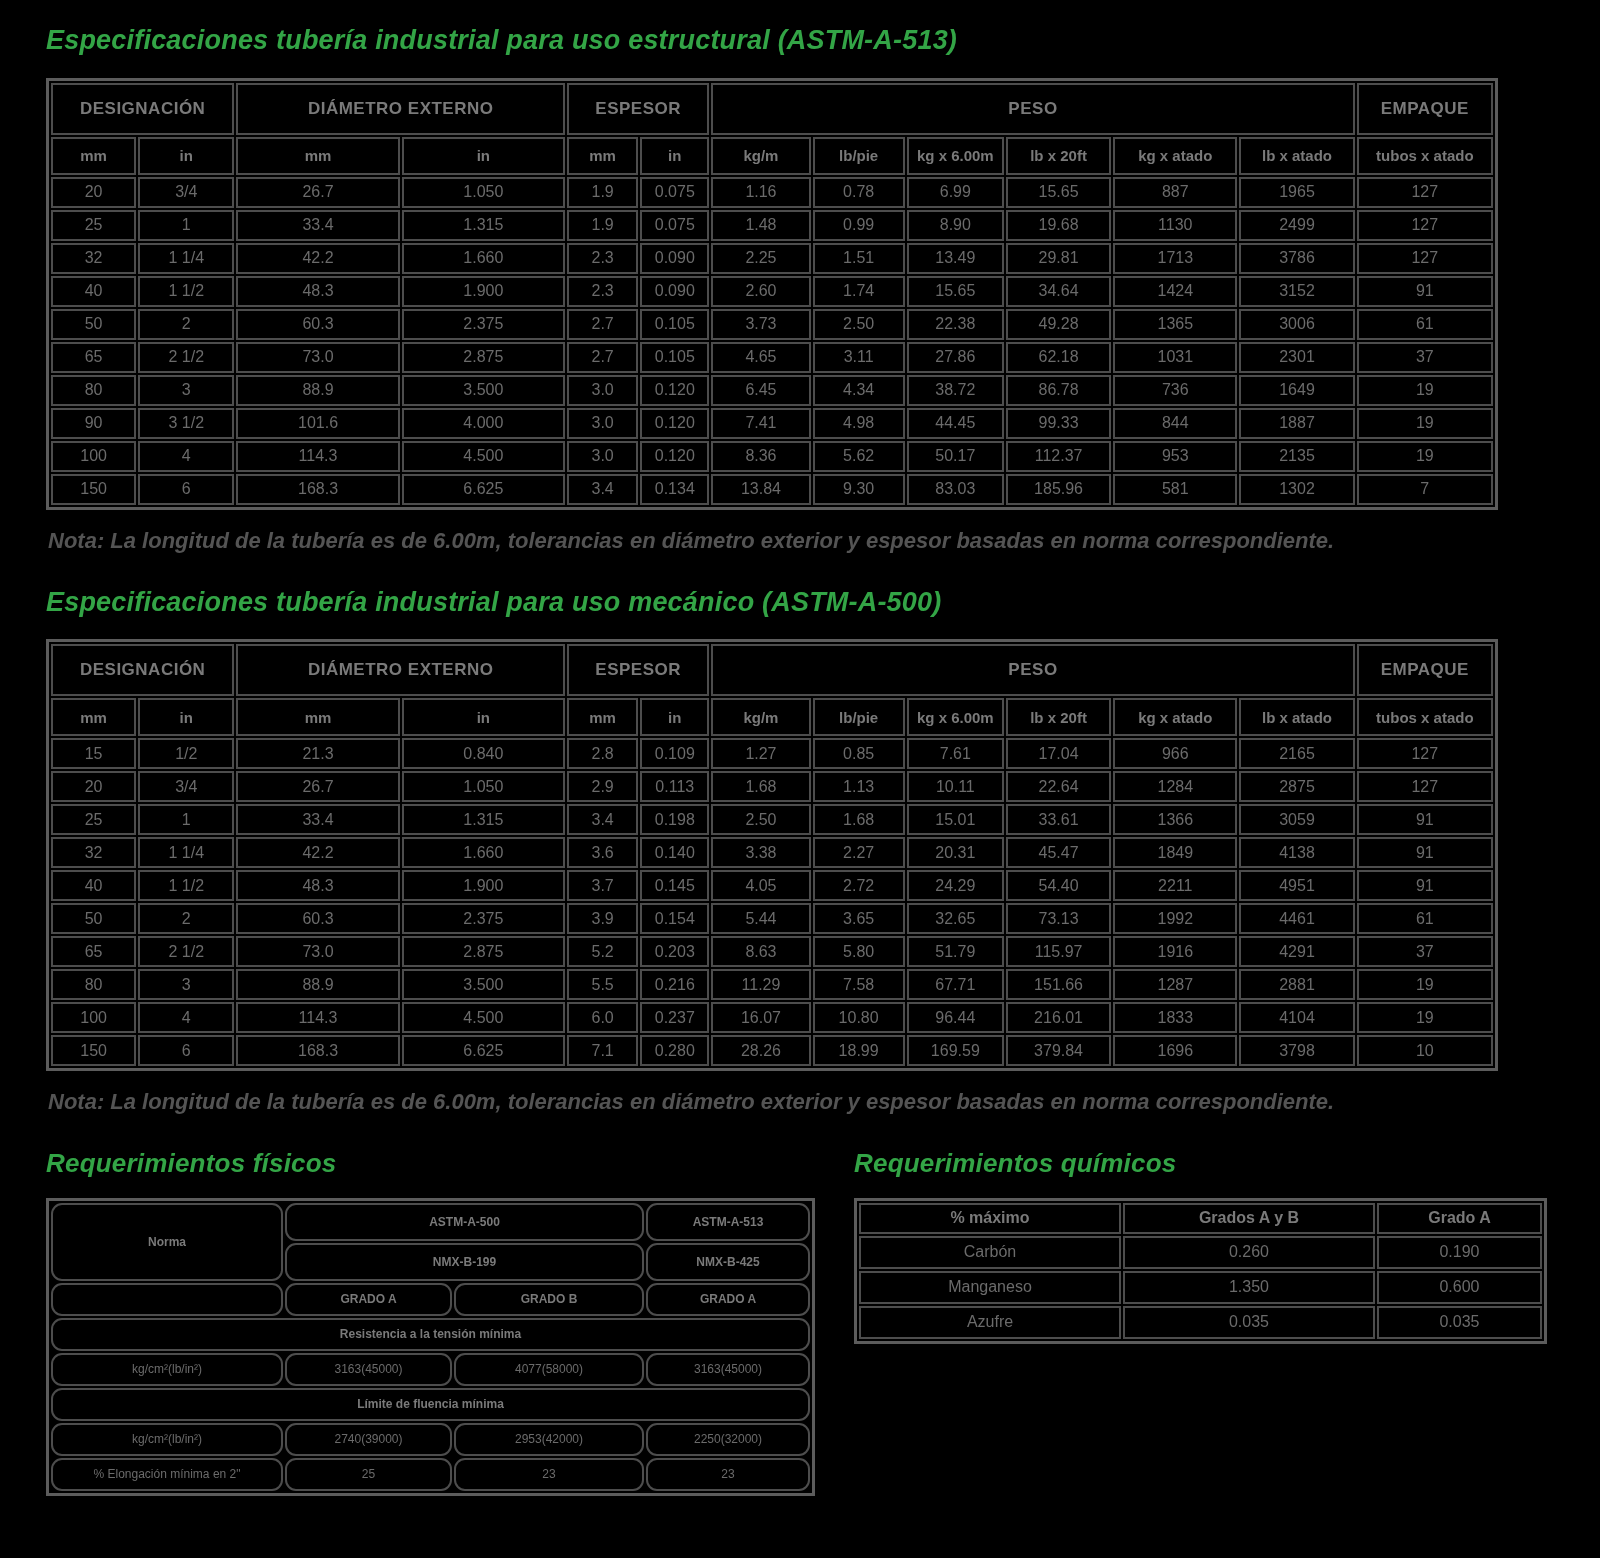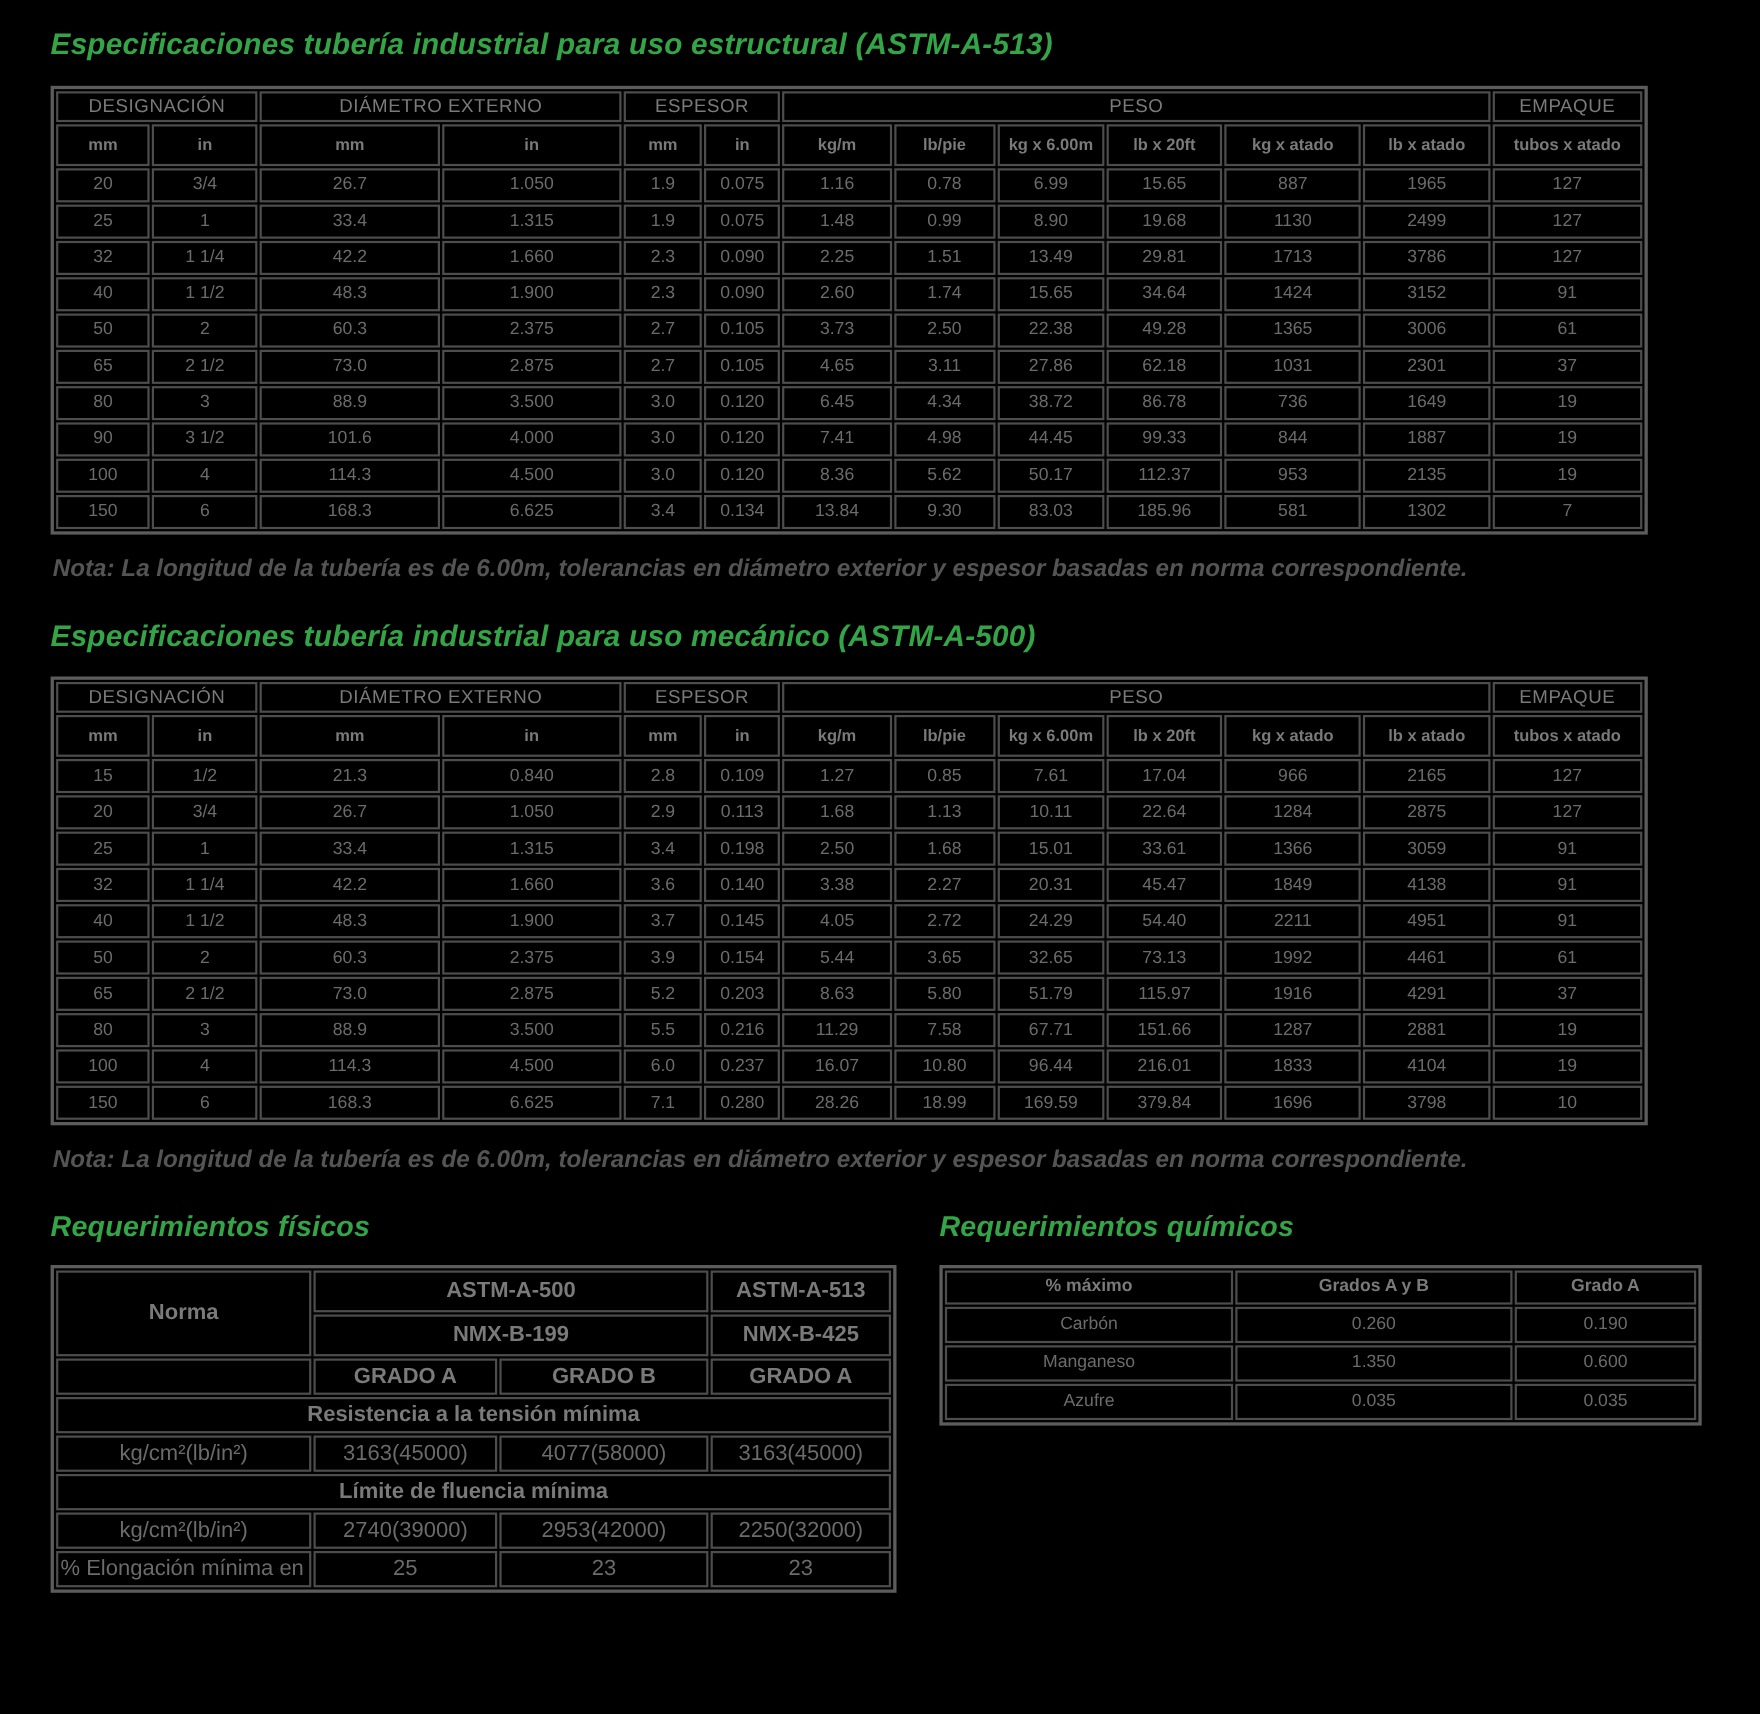--- a/index.html
+++ b/index.html
@@ -41,41 +41,41 @@
   table.spec th, table.spec td{
     border:2px solid var(--border);
     text-align:center;
     vertical-align:middle;
     padding:1px 2px;
     overflow:hidden;
     white-space:nowrap;
   }
   table.big{width:1452px;}
   table.big thead tr.groups th{
-    height:28px;font-size:17px;font-weight:400;color:var(--head);
+    height:52px;font-size:17px;font-weight:700;color:var(--head);
     letter-spacing:.5px;
   }
   table.big thead tr.subhead th{
     height:38px;font-size:15px;font-weight:700;color:var(--head);
   }
   table.big tbody td{height:31px;font-size:16px;font-weight:400;}
   .note{
     font-style:italic;
     font-weight:700;
     font-size:22px;
     color:var(--note);
     margin:18px 0 34px 2px;
   }
   .sect2-title{margin-top:26px;}
   .bottom{display:flex;align-items:flex-start;margin-top:10px;}
   .bottom .coll{width:800px;}
   .bottom .colr{margin-left:8px;}
   .bottom .title{font-size:26px;margin-bottom:20px;}
   table.fis{width:763px;}
-  table.fis th, table.fis td{font-size:20px;height:33px;}
+  table.fis th, table.fis td{font-size:12px;height:33px;border-radius:11px;}
   table.fis th{font-weight:700;color:var(--head);}
   table.fis td.band{font-weight:700;color:var(--head);}
   table.fis tr.hdr th{height:38px;}
   table.qui{width:690px;}
   table.qui th{height:31px;font-size:16px;font-weight:700;color:var(--head);}
   table.qui td{height:33px;font-size:16px;}
 </style>
 </head>
 <body>
 

